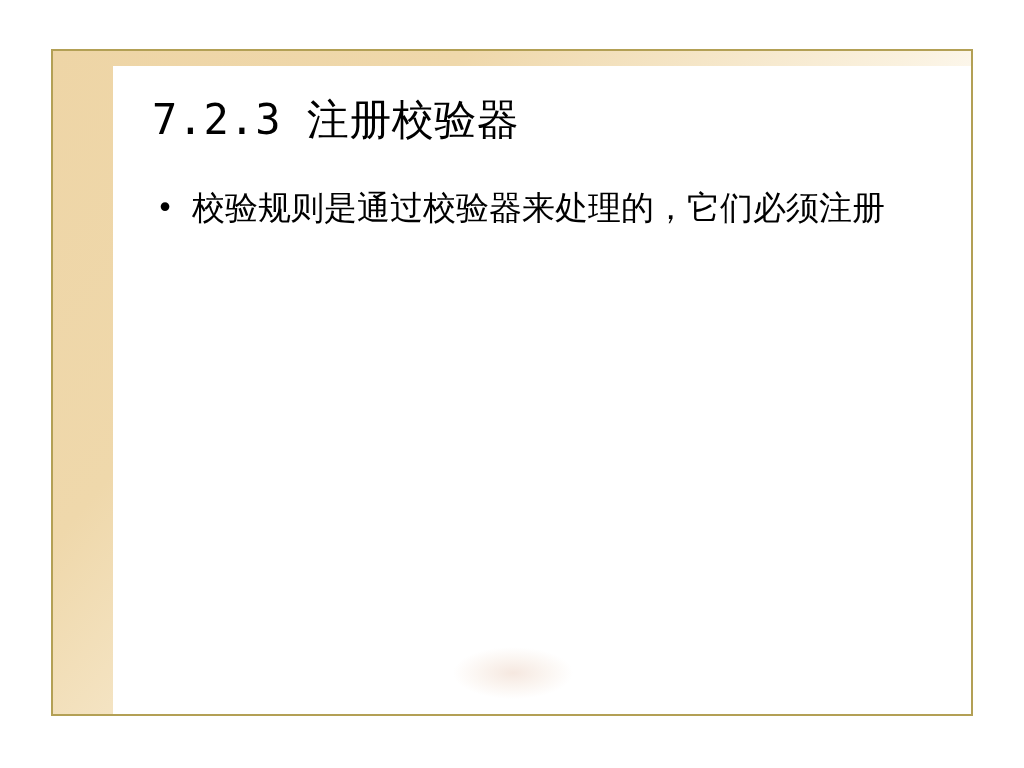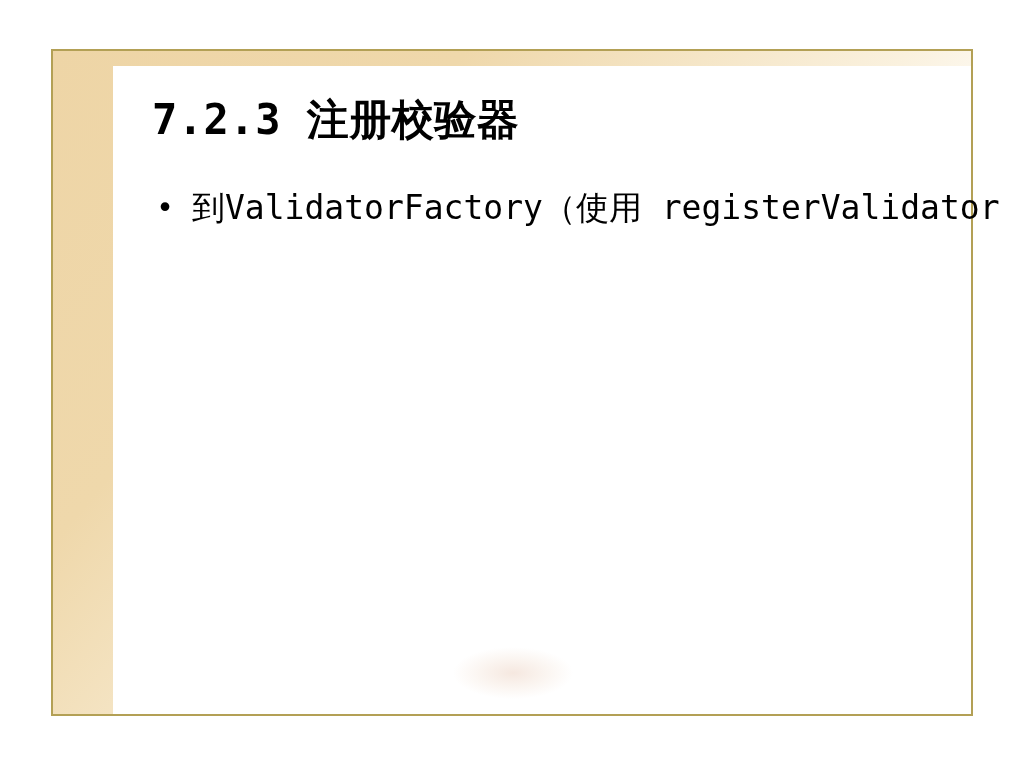--- a/index.html
+++ b/index.html
@@ -53,21 +53,21 @@
         rgba(246, 233, 223, 0.45) 55%,
         rgba(255, 255, 255, 0) 100%);
     pointer-events: none;
   }
   .title {
     position: absolute;
     left: 99px;
     top: 44px;
     margin: 0;
     font-size: 42px;
-    font-weight: bold;
+    font-weight: normal;
     line-height: 50px;
     color: var(--text, #000000);
     white-space: nowrap;
     letter-spacing: 0.5px;
   }
   .bullet {
     position: absolute;
     left: 103px;
     top: 137px;
     display: flex;
@@ -93,17 +93,17 @@
 <body>
 
 <div class="page">
   <div class="slide">
     <div class="panel"></div>
     <div class="smudge"></div>
     <h1 class="title">7.2.3  注册校验器</h1>
     <div class="bullet">
       <span class="bullet-marker">•</span>
       <div class="bullet-lines">
-        <div class="bullet-line">到ValidatorFactory（使用 registerValidator</div>
+        <div class="bullet-line">校验规则是通过校验器来处理的，它们必须注册</div>
       </div>
     </div>
   </div>
 </div>
 
 </body></html>

